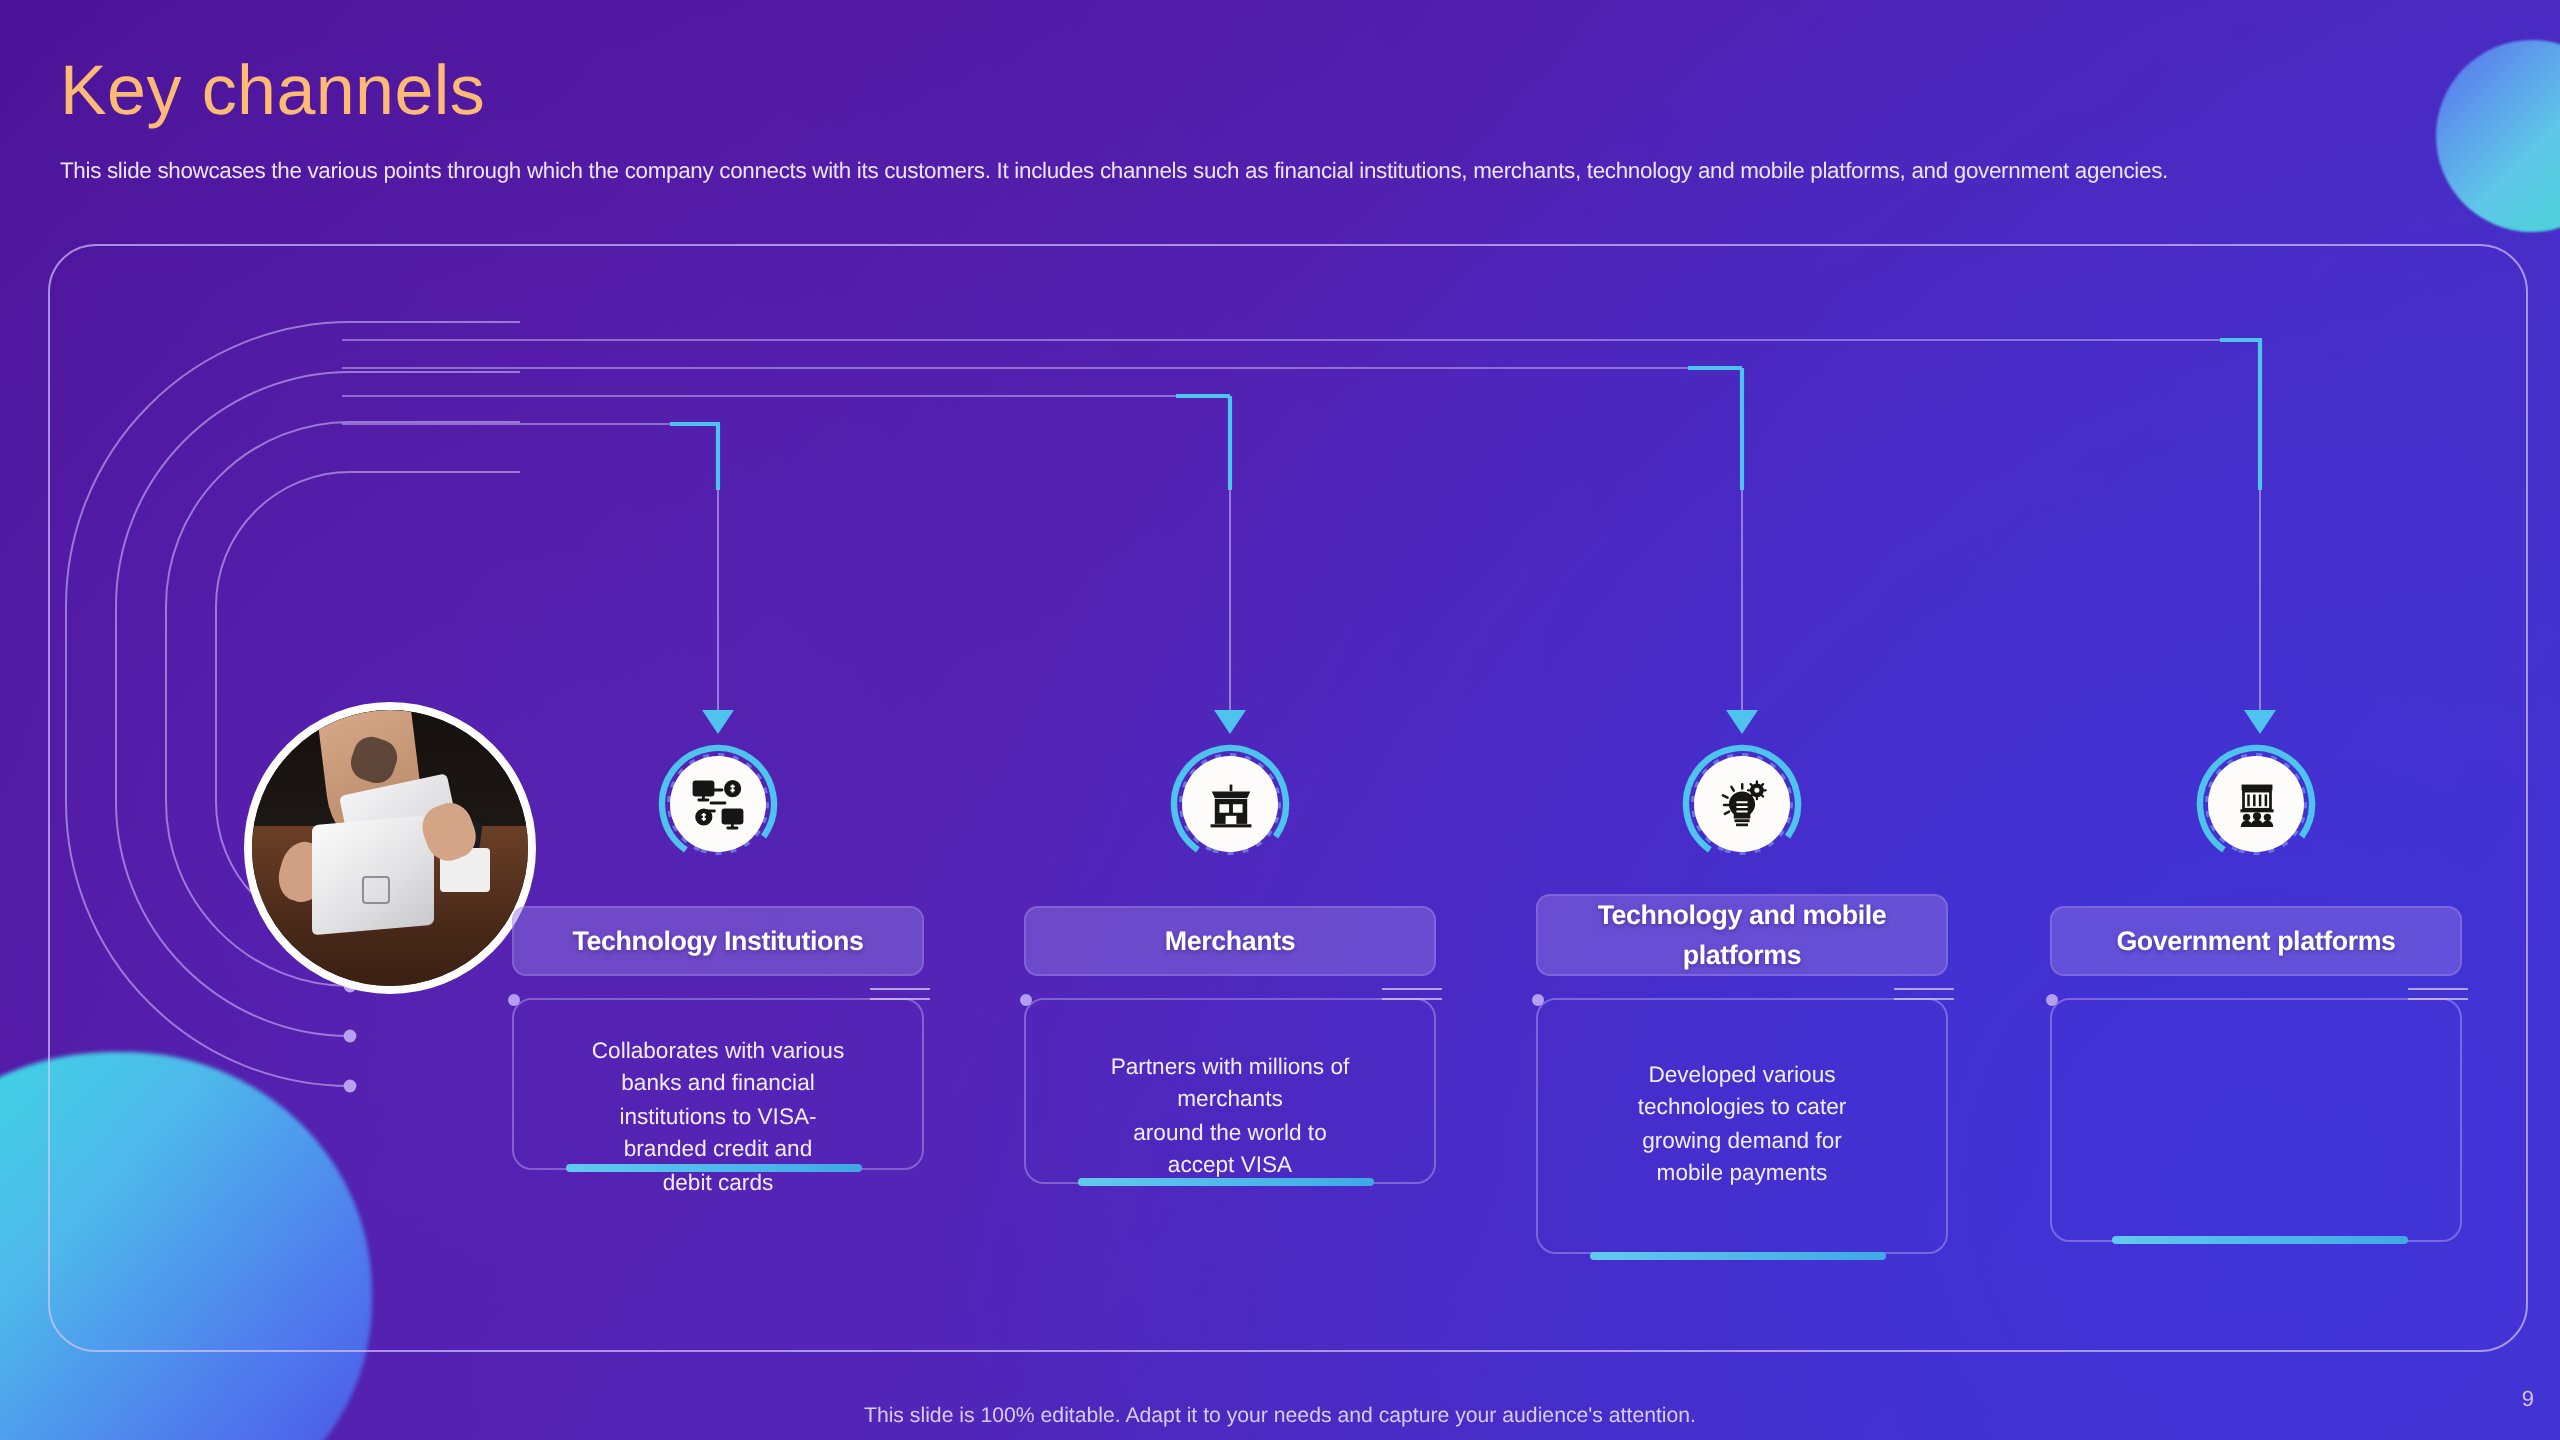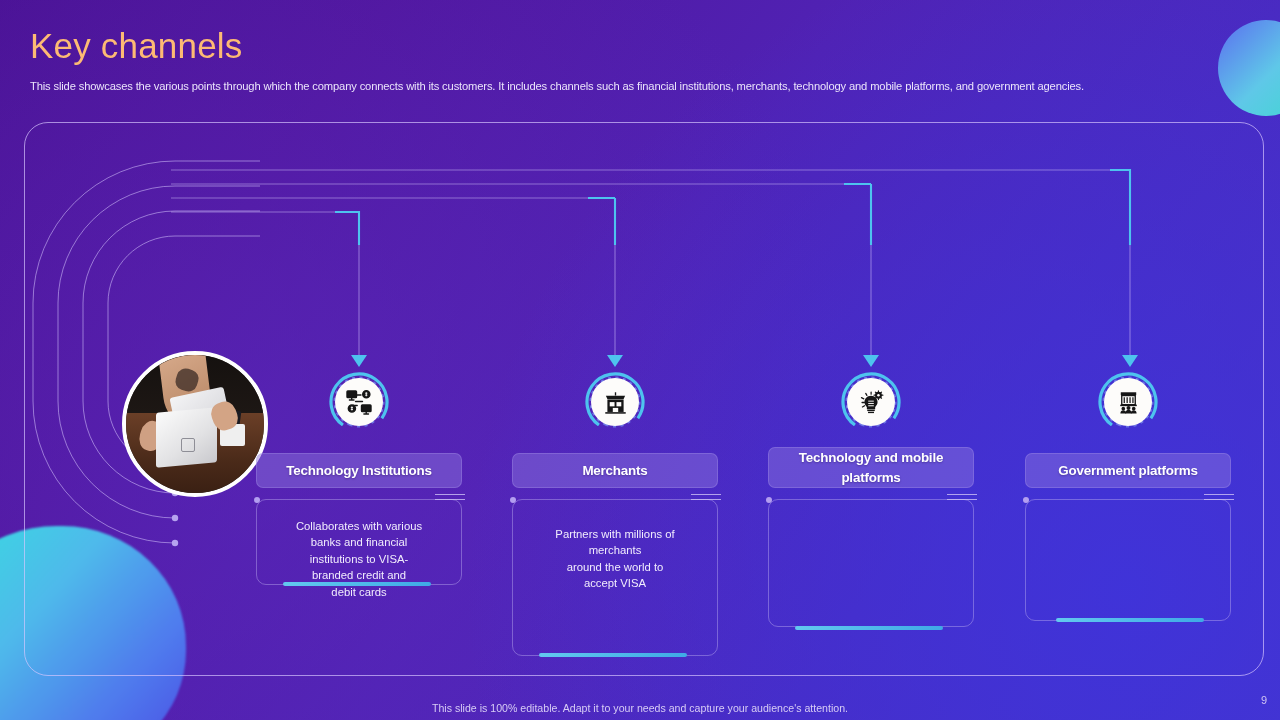--- a/index.html
+++ b/index.html
@@ -260,21 +260,21 @@
           <rect x="5.6" y="10.8" width="16.8" height="13" fill="#161616"></rect>
           <rect x="8" y="13.6" width="5" height="4.4" fill="#fdfcfa"></rect>
           <rect x="15" y="13.6" width="5" height="4.4" fill="#fdfcfa"></rect>
           <rect x="11.2" y="19.6" width="5.6" height="4.4" fill="#fdfcfa"></rect>
           <path d="M14 3.4 v3.4" stroke="#161616" stroke-width="1.4"></path>
           <rect x="3.4" y="24" width="21.2" height="1.6" fill="#161616"></rect>
         </svg>
       </div>
     </div>
     <div class="chip one">Merchants</div>
-    <div class="desc-card" style="top:376px;height:157px;">
+    <div class="desc-card" style="top:376px;height:93px;">
       <span class="card-dot"></span>
       <span class="card-ticks">
           <i></i>
           <i></i>
         </span>
       <div class="desc-text" style="top:26px;">Partners with millions of
 merchants
 around  the world to
 accept VISA</div>
       <span class="card-accent" style="left:26px;width:148px;bottom:-2px;"></span>
@@ -301,20 +301,24 @@
         </svg>
       </div>
     </div>
     <div class="chip two">Technology and mobile platforms</div>
     <div class="desc-card" style="top:376px;height:128px;">
       <span class="card-dot"></span>
       <span class="card-ticks">
           <i></i>
           <i></i>
         </span>
+      <div class="desc-text" style="top:30px;">Developed  various
+technologies  to cater
+growing  demand  for
+mobile  payments</div>
       <span class="card-accent" style="left:26px;width:148px;bottom:-4px;"></span>
     </div>
   </div>
 
   <div class="col" style="left:1000px;">
     <div class="icon-badge">
       <svg class="ring" viewBox="0 0 62 62" fill="none">
         <circle cx="31" cy="31" r="28" stroke="#4ec3ee" stroke-width="3.2" fill="none" stroke-dasharray="132 44" transform="rotate(125 31 31)"></circle>
         <circle cx="31" cy="31" r="24.5" stroke="#6f78e6" stroke-width="2" fill="none" stroke-dasharray="3 4.5" transform="rotate(112 31 31)" opacity="0.95"></circle>
       </svg>

